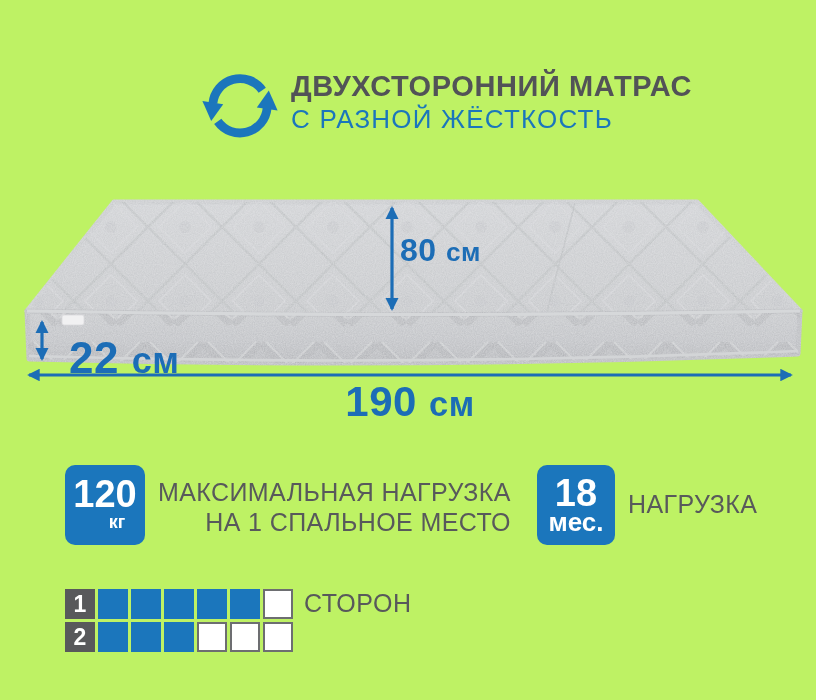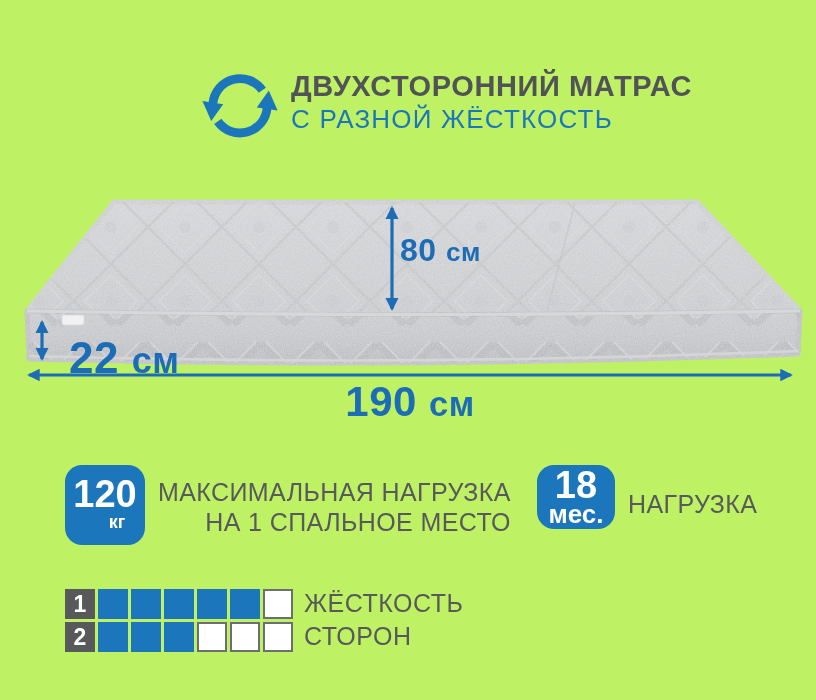--- a/index.html
+++ b/index.html
@@ -16,24 +16,24 @@
   #title-line2{font-size:26px;font-weight:400;color:var(--blue);letter-spacing:1.2px;line-height:28px;margin-top:3px;white-space:nowrap;}
 
   
   .dim{color:var(--dimblue);font-weight:700;line-height:1;white-space:nowrap;letter-spacing:.5px;}
   #dim-width{left:400px;top:234px;font-size:32px;}
   #dim-height{left:57px;top:336px;font-size:44px;margin-left:12px;}
   #dim-length{left:210px;top:381px;width:400px;text-align:center;font-size:42px;}
   .dim .unit{font-size:.82em;}
 
   
-  .badge{background:var(--blue);border-radius:17px;color:#fff;display:flex;flex-direction:column;
+  .badge{background:var(--blue);border-radius:10px;color:#fff;display:flex;flex-direction:column;
          align-items:center;justify-content:center;text-align:center;}
   #badge-load{left:65px;top:465px;width:80px;height:80px;}
-  #badge-warranty{left:537px;top:465px;width:78px;height:64px;}
+  #badge-warranty{left:537px;top:465px;width:78px;height:80px;}
   .badge .val{font-size:38px;font-weight:700;line-height:34px;}
   #badge-load .unit{font-size:18px;font-weight:700;line-height:22px;margin-left:24px;}
   #badge-warranty .unit{font-size:26px;font-weight:700;line-height:24px;}
   .badge-label{color:#58595b;font-size:25px;line-height:30px;letter-spacing:.4px;white-space:nowrap;text-align:right;}
   #label-load{left:158px;top:477px;}
   #label-warranty{left:628px;top:489px;}
 
   
   #firmness-rows{left:65px;top:589px;}
   .f-row{display:flex;gap:3px;margin-bottom:3px;}
@@ -143,17 +143,16 @@
         <div class="f-num">2</div>
         <div class="f-cell filled"></div>
         <div class="f-cell filled"></div>
         <div class="f-cell filled"></div>
         <div class="f-cell empty"></div>
         <div class="f-cell empty"></div>
         <div class="f-cell empty"></div>
       </div>
     </div>
   <div class="abs" id="firmness-label">
-    <div>ЖЁСТКОСТЬ</div>
     <div>СТОРОН</div>
   </div>
 
 </div>
 
 </body></html>

